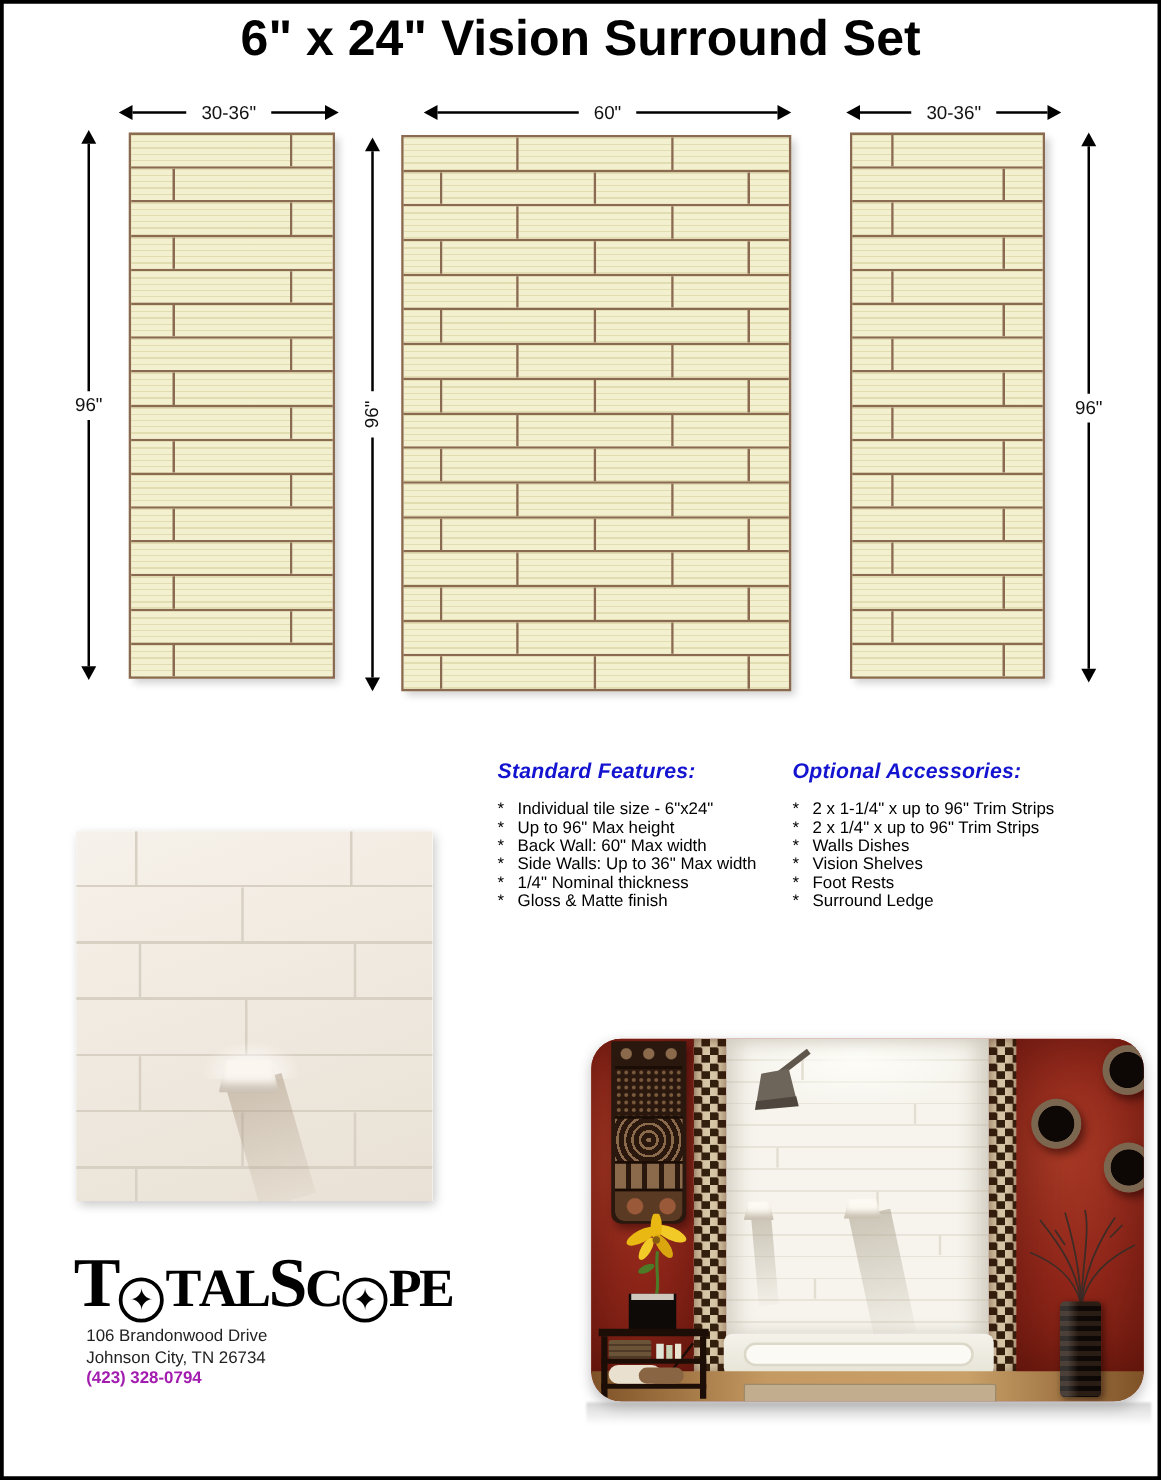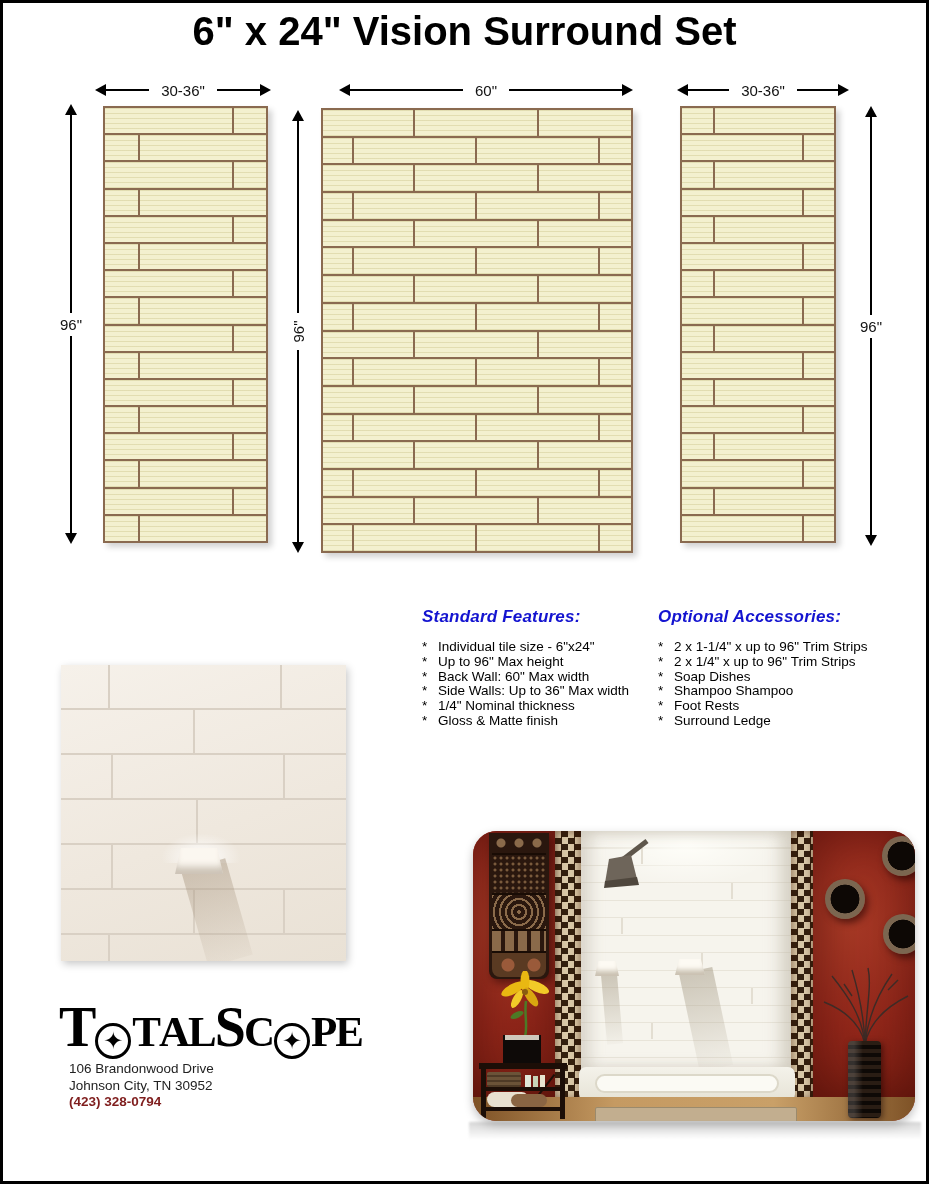--- a/index.html
+++ b/index.html
@@ -34,21 +34,21 @@
     box-shadow:4px 4px 6px rgba(0,0,0,.18);background:#f3f0cf;
   }
   .tile-row{flex:1;display:flex;border-bottom:2px solid #8a6a50;}
   .tile-row:last-child{border-bottom:none;}
   .tile-seg{
     box-sizing:border-box;height:100%;
     background:#f3f0cf repeating-linear-gradient(180deg,rgba(186,176,108,.30) 0 1px,rgba(255,255,255,0) 1px 5px);
   }
   .tile-seg.jr{border-right:2px solid #8a6a50;}
   
-  .feat{position:absolute;margin-left:24px;}
+  .feat{position:absolute;}
   .feat-h{font-size:17px;font-weight:bold;font-style:italic;color:#1414d0;letter-spacing:.2px;}
   .feat-list{margin-top:13px;}
   .li{display:flex;font-size:13.5px;line-height:14.8px;color:#000;}
   .li .bullet{width:16px;flex:0 0 16px;}
   
   .tilephoto{
     position:absolute;left:58px;top:662px;width:285px;height:296px;
     background:linear-gradient(160deg,#f6f1ea 0%,#efe8de 55%,#e9e1d5 100%);
     box-shadow:2px 3px 8px rgba(0,0,0,.22);overflow:hidden;
   }
@@ -71,21 +71,21 @@
   .logo{position:absolute;left:56px;top:996px;display:flex;align-items:baseline;color:#000;
     font-family:"Liberation Serif",serif;font-weight:bold;letter-spacing:-2px;}
   .logo-letter{font-size:43px;line-height:1;}
   .logo-letter.lg{font-size:56px;}
   .logo-o{
     display:inline-flex;width:30px;height:30px;border:3px solid #000;border-radius:50%;
     align-items:center;justify-content:center;transform:translateY(3px);margin:0 1px;flex:0 0 auto;
   }
   .logo-star{font-size:24px;line-height:1;letter-spacing:0;font-family:"DejaVu Sans",sans-serif;}
   .addr{position:absolute;left:66px;top:1058px;font-size:13.5px;line-height:16.5px;color:#222;}
-  .addr .phone{font-weight:bold;color:#7f1d1d;}
+  .addr .phone{font-weight:bold;color:#a21caf;}
   
   .bath{
     position:absolute;left:470px;top:828px;width:442px;height:290px;border-radius:24px;
     overflow:hidden;background:#9a2a1b;box-shadow:0 4px 10px rgba(0,0,0,.25);
   }
   .bath .wall{position:absolute;top:0;height:268px;
     background:radial-gradient(circle at 35% 35%,#a93a26 0%,#93271a 55%,#7c1f12 100%);
     box-shadow:inset 0 0 55px rgba(40,0,0,.45);}
   .mosaic{
     position:absolute;top:0;height:268px;
@@ -445,26 +445,26 @@
     <span class="li-text">2 x 1-1/4" x up to 96" Trim Strips</span>
   </div>
 
   <div class="li">
     <span class="bullet">*</span>
     <span class="li-text">2 x 1/4" x up to 96" Trim Strips</span>
   </div>
 
   <div class="li">
     <span class="bullet">*</span>
-    <span class="li-text">Soap Dishes</span>
-  </div>
-
-  <div class="li">
-    <span class="bullet">*</span>
-    <span class="li-text">Shampoo Shampoo</span>
+    <span class="li-text">Walls Dishes</span>
+  </div>
+
+  <div class="li">
+    <span class="bullet">*</span>
+    <span class="li-text">Vision Shelves</span>
   </div>
 
   <div class="li">
     <span class="bullet">*</span>
     <span class="li-text">Foot Rests</span>
   </div>
 
   <div class="li">
     <span class="bullet">*</span>
     <span class="li-text">Surround Ledge</span>
@@ -500,21 +500,21 @@
       <span class="logo-letter lg">S</span>
       <span class="logo-letter">C</span>
       <span class="logo-o">
         <span class="logo-star">✦</span>
       </span>
       <span class="logo-letter">P</span>
       <span class="logo-letter">E</span>
     </div>
   <div class="addr">
     <div>106 Brandonwood Drive</div>
-    <div>Johnson City, TN 30952</div>
+    <div>Johnson City, TN 26734</div>
     <div class="phone">(423) 328-0794</div>
   </div>
 
   <div class="bath">
     <div class="wall" style="left:0;width:82px;"></div>
     <div class="wall" style="left:340px;width:102px;"></div>
     <div class="mosaic" style="left:82px;width:26px;"></div>
     <div class="mosaic" style="left:318px;width:22px;"></div>
 
     <div class="shower">

